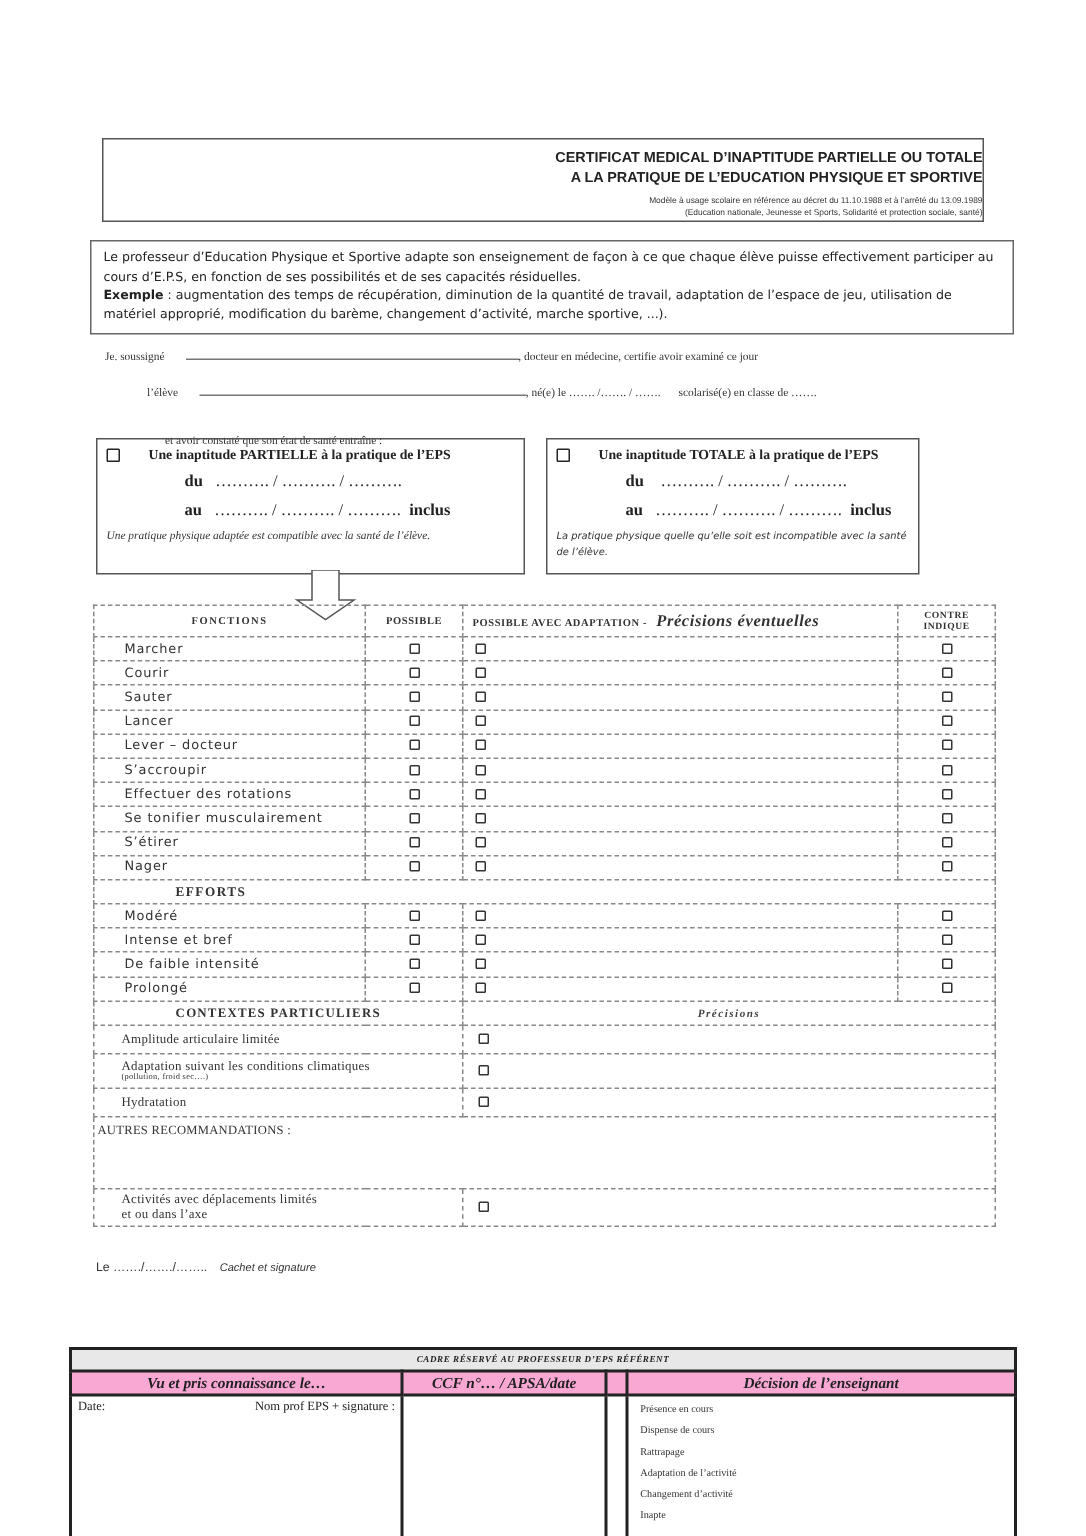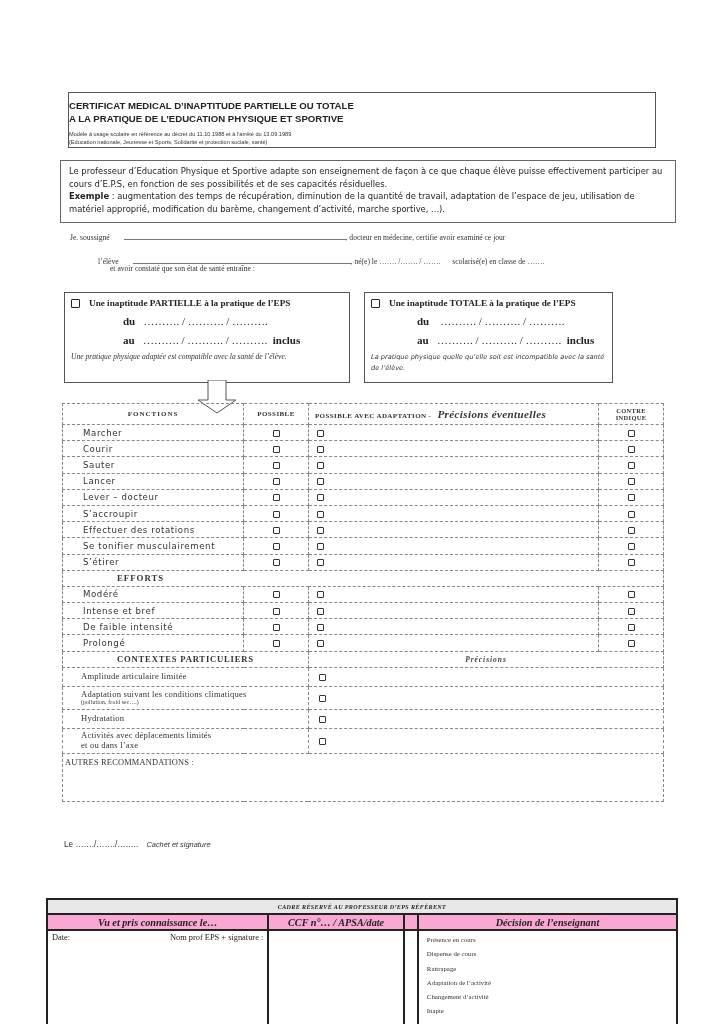--- a/index.html
+++ b/index.html
@@ -1,37 +1,37 @@
 <!DOCTYPE html>
 <html><head>
 <meta charset="utf-8">
 <style>
   * { box-sizing: border-box; margin: 0; padding: 0; }
   html, body { width: 724px; height: 1024px; background: #ffffff; overflow: hidden; }
   body { position: relative; font-family: "Liberation Serif", serif; color: #222; }
   .abs { position: absolute; }
 
   
-  .title-box { left: 68px; top: 92px; width: 588px; height: 56px; border: 1px solid #555; text-align: left; font-family: "Liberation Sans", sans-serif; }
+  .title-box { left: 68px; top: 92px; width: 588px; height: 56px; border: 1px solid #555; text-align: right; font-family: "Liberation Sans", sans-serif; padding-left: 20px; }
   .title-box .t1 { font-size: 9.6px; font-weight: bold; margin-top: 6px; line-height: 13px; color: #222; }
   .title-box .t2 { font-size: 9.6px; font-weight: bold; line-height: 13px; color: #222; }
   .title-box .s1 { font-size: 5.6px; margin-top: 5px; line-height: 8px; color: #333; }
   .title-box .s2 { font-size: 5.6px; line-height: 8px; color: #333; }
 
   
   .info-box { left: 60px; top: 160px; width: 616px; height: 63px; border: 1px solid #666; padding: 4px 8px; font-family: "DejaVu Sans", sans-serif; font-size: 8.4px; line-height: 12.6px; color: #222; }
   .info-box b { font-weight: bold; }
 
   
   .form-line { font-family: "Liberation Serif", serif; font-size: 7.6px; color: #333; white-space: nowrap; }
   .blank { display: inline-block; border-bottom: 1px solid #777; vertical-align: baseline; height: 8px; }
 
   
   .inapt-box { border: 1px solid #555; padding: 5px 6px; font-family: "Liberation Serif", serif; }
-  .inapt-title { font-size: 9.2px; font-weight: bold; color: #222; display: flex; align-items: center; gap: 9px; }
+  .inapt-title { font-size: 9.2px; font-weight: bold; color: #222; display: flex; align-items: center; gap: 19px; }
   .cb-big { width: 9px; height: 9px; border: 1.6px solid #222; display: inline-block; border-radius: 1px; }
   .inapt-line { font-size: 11px; font-weight: bold; margin-top: 7px; color: #222; white-space: nowrap; }
   .inapt-line .dots { font-weight: normal; letter-spacing: 0px; }
   .inapt-note { font-size: 7.6px; font-style: italic; margin-top: 6px; line-height: 10.5px; color: #333; }
   .totale .inapt-note { font-family: "DejaVu Sans", sans-serif; font-size: 6.6px; }
 
   
   .arrow { left: 196px; top: 380px; width: 42px; height: 34px; }
 
   
@@ -79,21 +79,21 @@
 
 <div class="abs form-line" style="left:70px; top:232px;">
   <span>Je. soussigné</span>
   <span class="blank" style="width:222px; margin-left:12px;"></span><span>, docteur en médecine, certifie avoir examiné ce jour</span>
 </div>
 <div class="abs form-line" style="left:98px; top:256px;">
   <span>l’élève</span>
   <span class="blank" style="width:218px; margin-left:12px;"></span><span>, né(e) le ……. /……. / …….</span>
   <span style="margin-left:10px;">scolarisé(e) en classe de …….</span>
 </div>
-<div class="abs form-line" style="left:70px; top:264px;padding-left:40px;">et avoir constaté que son état de santé entraîne :</div>
+<div class="abs form-line" style="left:70px; top:289px;padding-left:40px;">et avoir constaté que son état de santé entraîne :</div>
 
 <div class="abs inapt-box" style="left:64px; top:292px; width:286px; height:91px;">
   <div class="inapt-title">
     <span class="cb-big"></span>
     <span>Une inaptitude PARTIELLE à la pratique de l’EPS</span>
   </div>
   <div class="inapt-line" style="margin-left:52px;">
     <span>du</span>
     &nbsp;&nbsp;<span class="dots">………. / ………. / ……….</span>
   </div>
@@ -194,20 +194,26 @@
         <td class="cb-cell"><span class="cb"></span></td>
         <td class="cb-left"><span class="cb"></span></td>
         <td class="cb-right"><span class="cb"></span></td>
       </tr>
   <tr>
         <td>S’étirer</td>
         <td class="cb-cell"><span class="cb"></span></td>
         <td class="cb-left"><span class="cb"></span></td>
         <td class="cb-right"><span class="cb"></span></td>
       </tr>
+  <tr>
+        <td>Nager</td>
+        <td class="cb-cell"><span class="cb"></span></td>
+        <td class="cb-left"><span class="cb"></span></td>
+        <td class="cb-right"><span class="cb"></span></td>
+      </tr>
 
   <tr>
         <td colspan="4" class="section">EFFORTS</td>
       </tr>
   <tr>
         <td>Modéré</td>
         <td class="cb-cell"><span class="cb"></span></td>
         <td class="cb-left"><span class="cb"></span></td>
         <td class="cb-right"><span class="cb"></span></td>
       </tr>
@@ -242,29 +248,29 @@
     <td colspan="2" class="ctx-label">
       <span>Adaptation suivant les conditions climatiques</span>
       <small>(pollution, froid sec….)</small>
     </td>
     <td colspan="2" class="cb-left" style="padding-left:10px;"><span class="cb"></span></td>
   </tr>
   <tr style="height:19px;">
     <td colspan="2" class="ctx-label">Hydratation</td>
     <td colspan="2" class="cb-left" style="padding-left:10px;"><span class="cb"></span></td>
   </tr>
+  <tr>
+    <td colspan="4" class="autres"><span>AUTRES RECOMMANDATIONS :</span></td>
+  </tr>
   <tr style="height:25px;">
     <td colspan="2" class="ctx-label">
       <span>Activités avec déplacements limités</span><br>
       <span>et ou dans l’axe</span>
     </td>
     <td colspan="2" class="cb-left" style="padding-left:10px;"><span class="cb"></span></td>
-  </tr>
-  <tr>
-    <td colspan="4" class="autres"><span>AUTRES RECOMMANDATIONS :</span></td>
   </tr>
 </tbody>
   </table>
 
 <div class="abs le-line">
   <span>Le ……./……./……..</span>
   <i>Cachet et signature</i>
 </div>
 
 <table class="bottom">

